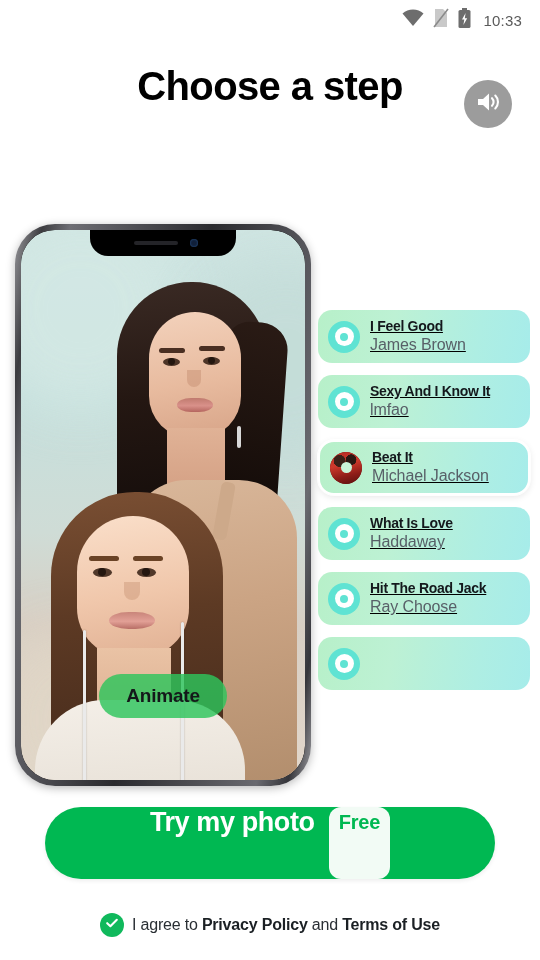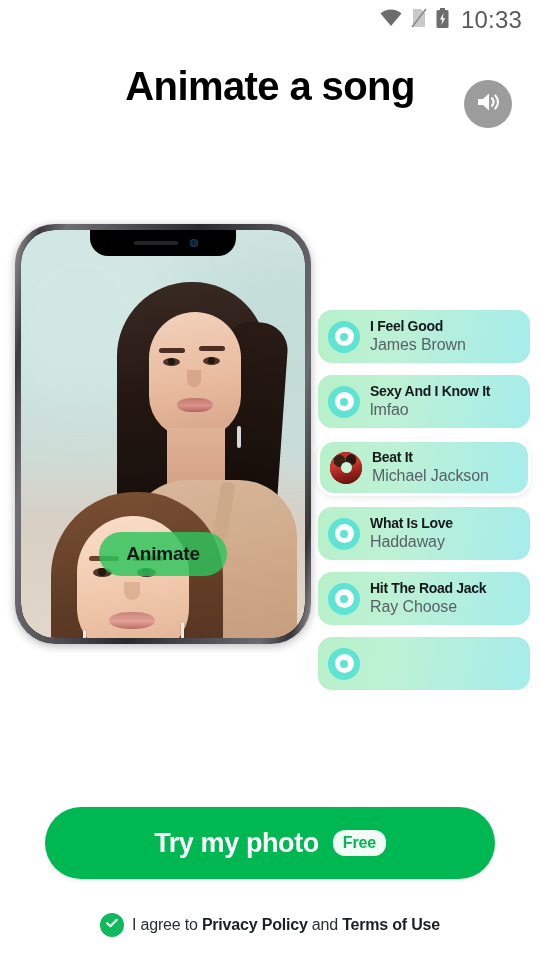--- a/index.html
+++ b/index.html
@@ -12,21 +12,21 @@
   .screen { position:relative; width:540px; height:960px; background:#fff; }
 
   
   .statusbar {
     position:absolute; top:0; left:0; width:540px; height:40px;
     display:flex; align-items:center; justify-content:flex-end;
     padding-right:18px; gap:9px;
   }
   .sb-icon { display:block; }
   .sb-time {
-    font-size:24px; font-weight:400; color:#5a5a5a; letter-spacing:0.2px;
+    font-size:15px; font-weight:400; color:#5a5a5a; letter-spacing:0.2px;
     margin-left:3px; font-family:"Liberation Sans", sans-serif;
   }
 
   
   .header {
     position:absolute; top:62px; left:0; width:540px; height:120px;
   }
   .title {
     position:absolute; top:0; left:0; width:540px;
     text-align:center;
@@ -38,21 +38,21 @@
     position:absolute; top:18px; left:464px;
     width:48px; height:48px; border-radius:50%;
     background:#9c9c9c;
     display:flex; align-items:center; justify-content:center;
     cursor:pointer;
   }
 
   
   .phone {
     position:absolute; left:15px; top:224px;
-    width:296px; height:420px;
+    width:296px; height:562px;
     border-radius:40px;
     background:linear-gradient(100deg,#9a9a9e 0%,#3c3c40 7%,#6e6e74 14%,#2a2a2e 50%,#6a6a70 86%,#35353a 94%,#a0a0a4 100%);
     padding:6px;
     box-shadow:0 2px 10px rgba(0,0,0,.28);
     overflow:hidden;
   }
   .phone-inner {
     position:relative; width:100%; height:100%;
     border-radius:34px; overflow:hidden; background:#000;
   }
@@ -177,41 +177,41 @@
     background:
       radial-gradient(circle at 30% 28%, #3b2118 0 18%, transparent 19%),
       radial-gradient(circle at 66% 24%, #2a1712 0 16%, transparent 17%),
       linear-gradient(165deg,#b22a22 0%,#cf3a2c 38%,#8e1d18 70%,#55100e 100%);
     width:100%; height:100%;
   }
   .disc.albumart::after {
     content:""; position:absolute; width:11px; height:11px;
     border-radius:50%; background:#c9f4d8; z-index:2;
   }
-  .song-text { min-width:0; line-height:1.15; }
+  .song-text { min-width:0; line-height:1.15;text-decoration:underline; }
   .song-title {
     font-size:14px; font-weight:bold; color:#14181c;
     white-space:nowrap; letter-spacing:-0.3px;
   }
   .song-artist {
     font-size:16px; font-weight:400; color:#586068;
     white-space:nowrap; margin-top:2px; letter-spacing:-0.1px;
   }
 
   
   .cta {
     position:absolute; left:45px; top:807px; width:450px; height:72px;
     background:#00b852; border-radius:36px;
-    display:flex; align-items:center; justify-content:center; gap:14px;
+    display:flex; justify-content:center; gap:14px;
     cursor:pointer; box-shadow:0 2px 4px rgba(0,0,0,.07);
   }
   .cta-label { font-size:27px; font-weight:bold; color:#fff; letter-spacing:-0.4px; }
   .cta-badge {
     background:#f2fbf5; color:#00b852;
-    font-size:16px; font-weight:bold;
+    font-size:20px; font-weight:bold;
     padding:4px 10px; border-radius:12px; letter-spacing:-0.2px;
   }
 
   
   .consent {
     position:absolute; left:0; top:905px; width:540px; height:40px;
     display:flex; align-items:center; justify-content:center; gap:8px;
   }
   .check {
     width:24px; height:24px; border-radius:50%; background:#10b95c;
@@ -242,21 +242,21 @@
         <rect x="4" y="0" width="5" height="2" fill="#6d6d6d"></rect>
         <rect x="0.5" y="2" width="12" height="18" rx="1.6" fill="#6d6d6d"></rect>
         <path d="M7.6 5 L4 11.4 h2.3 L5.4 17 L9.2 10.3 H6.8 Z" fill="#ffffff"></path>
       </svg>
     </span>
     <span class="sb-time">10:33</span>
   </div>
 
   <div class="header">
     <div class="title">
-      <span class="line">Animate a song</span>
+      <span class="line">Choose a step</span>
     </div>
     <div class="sound-btn">
       <span>
         <svg width="26" height="24" viewBox="0 0 26 24">
           <path d="M3 9 h5 L14 3.5 v17 L8 15 H3 Z" fill="#ffffff"></path>
           <path d="M17 8.2 a5.4 5.4 0 0 1 0 7.6" stroke="#ffffff" stroke-width="2.1" fill="none" stroke-linecap="round"></path>
           <path d="M20.3 5.6 a9 9 0 0 1 0 12.8" stroke="#ffffff" stroke-width="2.1" fill="none" stroke-linecap="round"></path>
         </svg>
       </span>
     </div>

